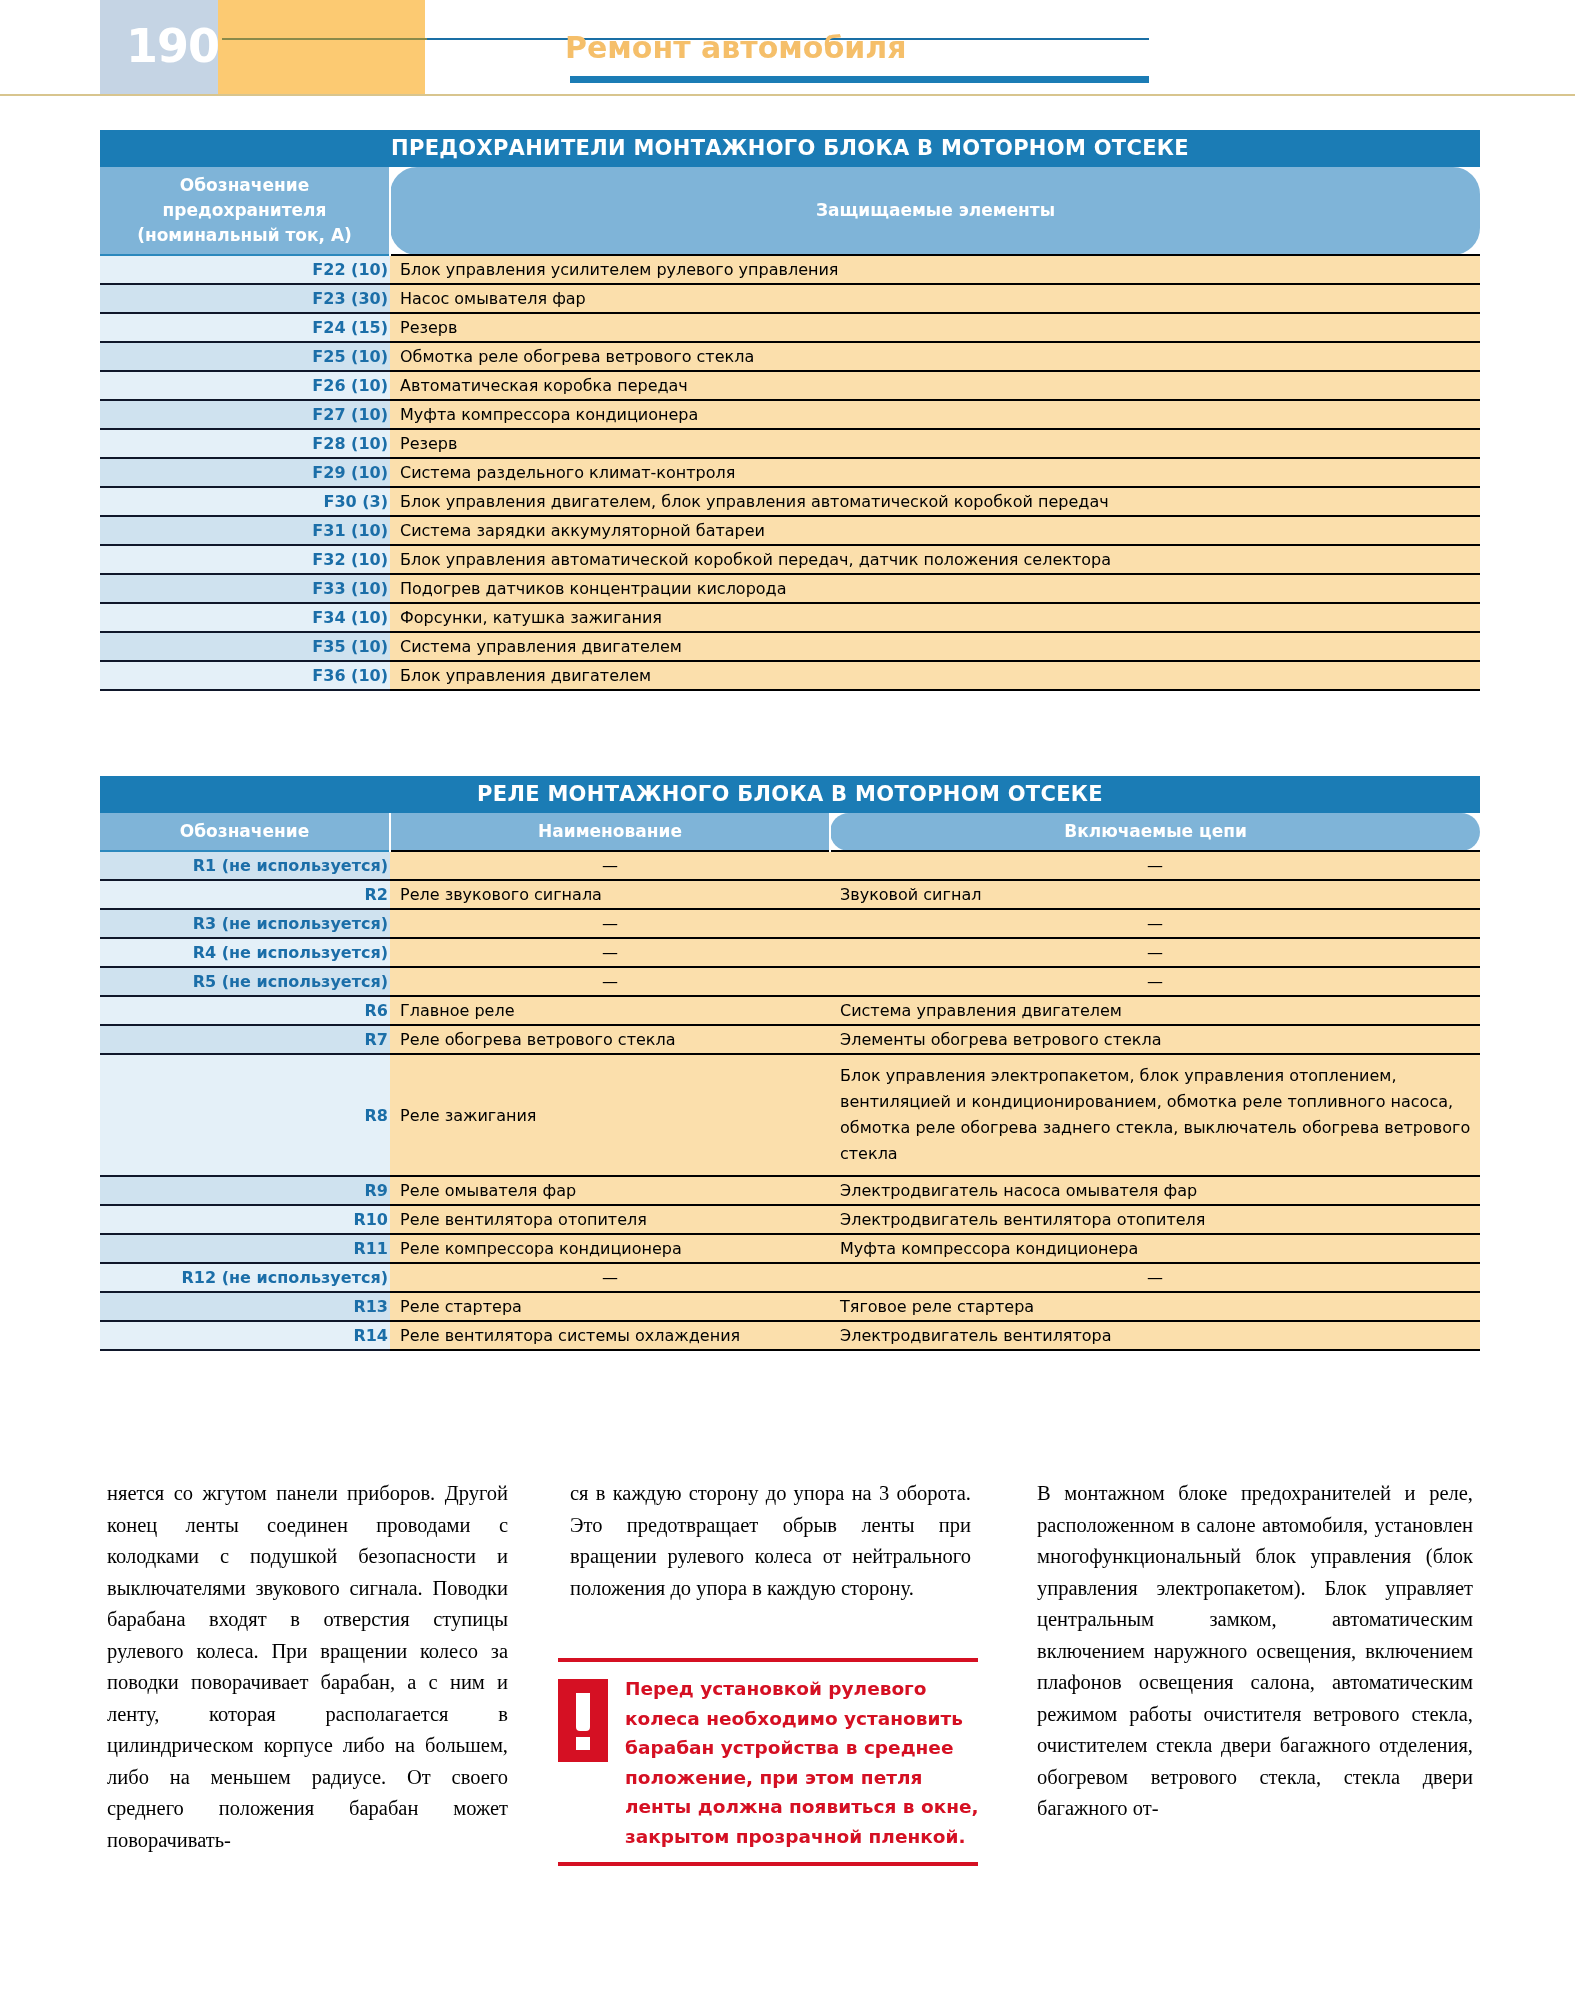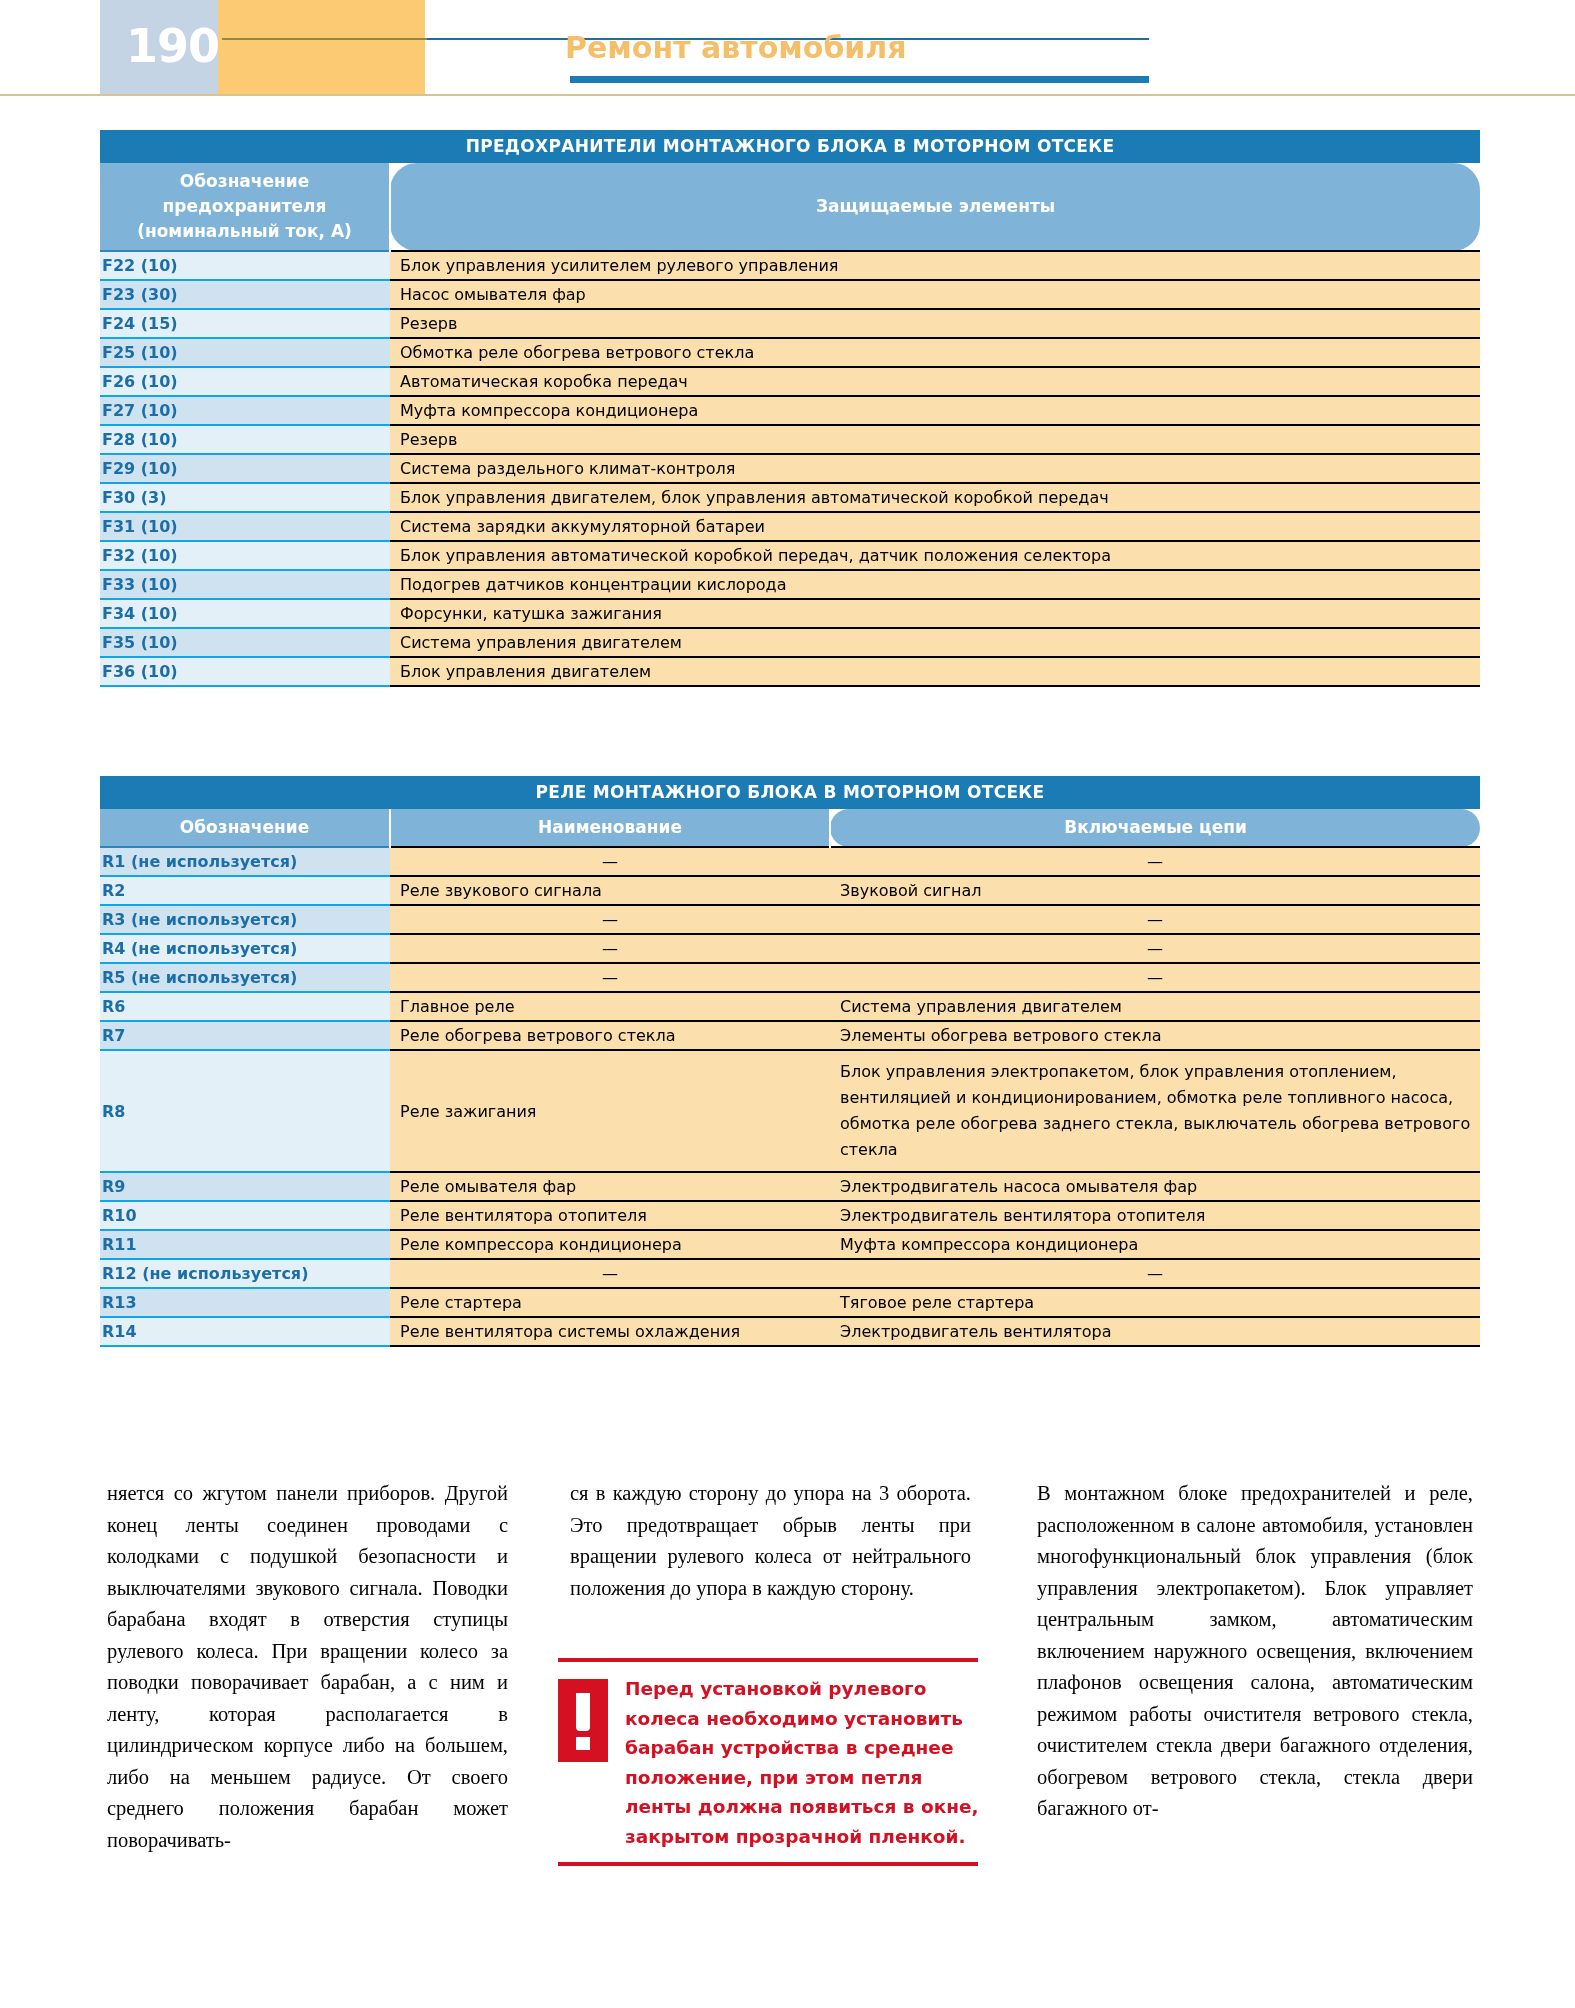--- a/index.html
+++ b/index.html
@@ -87,21 +87,21 @@
     border-collapse: collapse;
   }
   table.fuse-table, table.relay-table {
     width: 1380px;
     border-collapse: collapse;
     table-layout: fixed;
   }
   .tbl-caption {
     background: #1b7cb5;
     color: #ffffff;
-    font-size: 17px;
+    font-size: 21px;
     font-weight: bold;
     text-align: center;
     padding: 6px 0 7px 0;
     letter-spacing: 0.3px;
     font-family: "DejaVu Sans", sans-serif;
   }
   .tbl-colhead {
     background: #7fb4d8;
     color: #ffffff;
     font-size: 17px;
@@ -113,25 +113,25 @@
     padding: 6px 4px;
     border-right: 2px solid #ffffff;
   }
   .tbl-colhead:last-child { border-right: none; border-radius: 27px; }
 
   td.code-cell {
     background: #cfe2ef;
     color: #1b6ea8;
     font-size: 16px;
     font-weight: bold;
-    text-align: left;
+    text-align: right;
     vertical-align: middle;
     font-family: "DejaVu Sans", sans-serif;
     border-top: 2px solid #2b88bd;
-    border-bottom: 2px solid #0ea5e9;
+    border-bottom: 2px solid #0f172a;
     padding: 4px 2px;
     height: 25px;
   }
   td.code-cell.alt { background: #e4f0f8; }
 
   td.desc-cell {
     background: #fbdfac;
     color: #000000;
     font-size: 16px;
     text-align: left;

